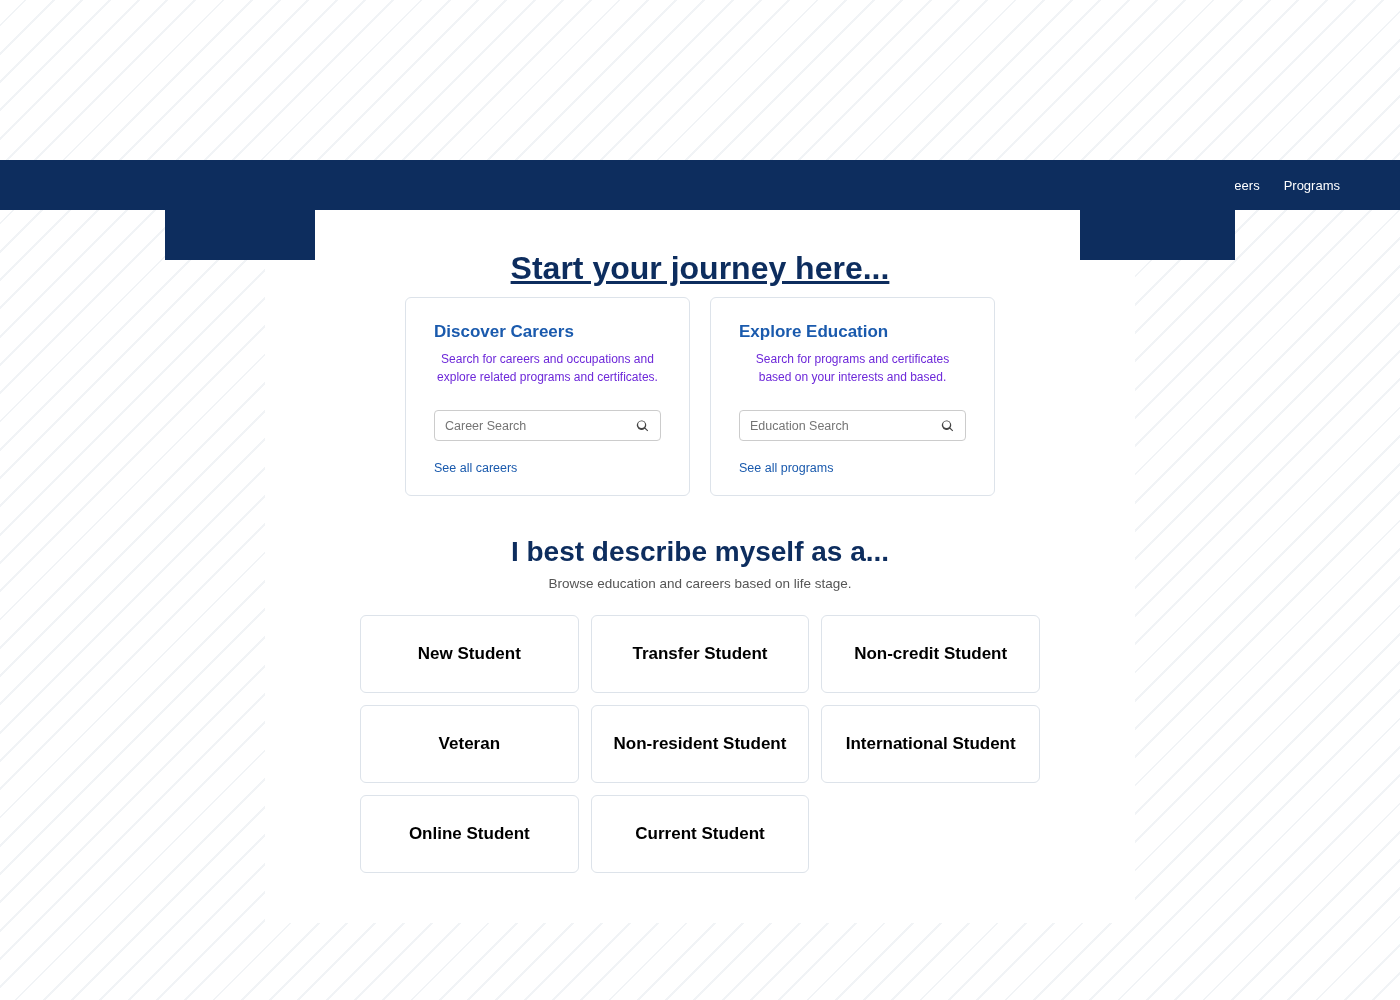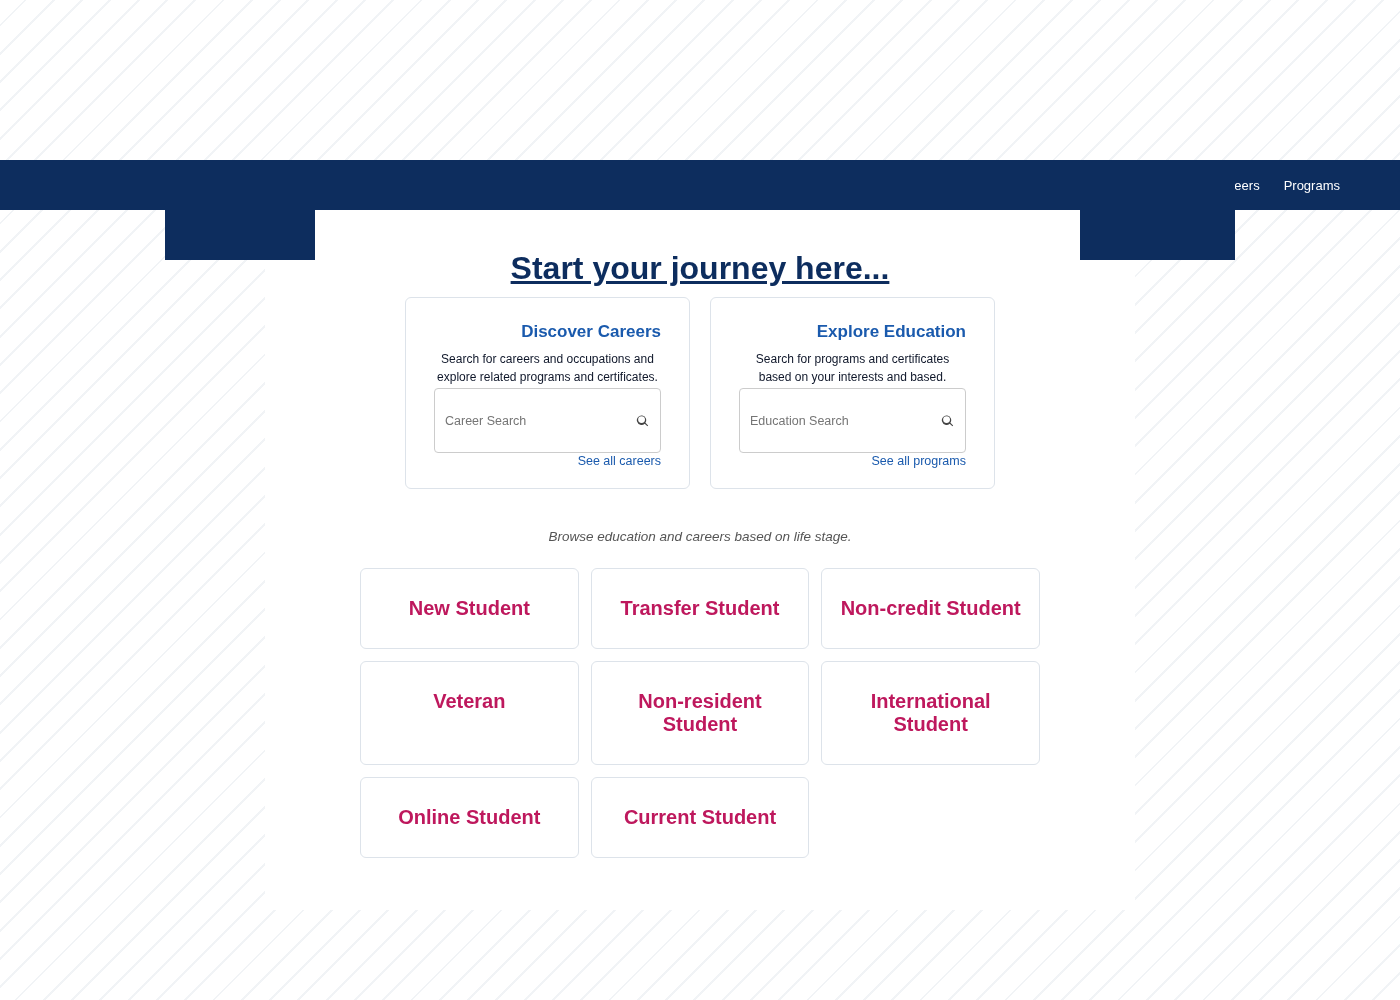--- a/index.html
+++ b/index.html
@@ -135,47 +135,47 @@
     }
 
     .search-card {
       background: white;
       border: 1px solid #dde3ea;
       border-radius: 6px;
       padding: 24px 28px 20px;
       width: 285px;
       display: flex;
       flex-direction: column;
-      align-items: flex-end;
+      align-items: flex-start;
     }
 
     .search-card-title {
       font-size: 17px;
       font-weight: 700;
       color: #1a5aad;
       text-align: center;
       margin-bottom: 8px;
     }
 
     .search-card-desc {
       font-size: 12px;
-      color: #0f172a;
-      text-align: center;
-      margin-bottom: 2px;
+      color: #6d28d9;
+      text-align: center;
+      margin-bottom: 24px;
       line-height: 1.5;
     }
 
     .search-input-wrapper {
       display: flex;
       align-items: center;
       border: 1px solid #ccc;
       border-radius: 4px;
       width: 100%;
-      padding: 24px 10px;
-      margin-bottom: 1px;
+      padding: 7px 10px;
+      margin-bottom: 20px;
       background: white;
     }
 
     .search-input {
       border: none;
       outline: none;
       flex: 1;
       font-size: 12.5px;
       color: #888;
       background: transparent;
@@ -215,44 +215,43 @@
       color: #0d2d5e;
       text-align: center;
       margin-bottom: 8px;
     }
 
     .life-stage-subtitle {
       font-size: 13.5px;
       color: #555;
       text-align: center;
       margin-bottom: 24px;
-      font-style: italic;
     }
 
     .student-grid {
       display: grid;
       grid-template-columns: repeat(3, 1fr);
       gap: 12px;
       width: 680px;
     }
 
     .student-card {
       border: 1px solid #dde3ea;
       border-radius: 6px;
       padding: 28px 16px;
       text-align: center;
       cursor: pointer;
       background: white;
       transition: background 0.15s;
     }
 
     .student-card-label {
-      font-size: 20px;
+      font-size: 17px;
       font-weight: 700;
-      color: #be185d;
+      color: #000000;
     }
   </style>
 </head>
 <body>
 
 <div class="bg-stripes"></div>
 
 <div class="page-wrapper">
 
   <div class="header-logo-area"></div>
@@ -296,20 +295,21 @@
               <path d="M21 20l-4.35-4.35A7.5 7.5 0 1 0 15.5 17L19.85 21.35 21 20zM10.5 16a5.5 5.5 0 1 1 0-11 5.5 5.5 0 0 1 0 11z"></path>
             </svg>
           </span>
         </div>
         <a class="see-all-link">See all programs</a>
       </div>
 
     </div>
 
     <div class="life-stage-section">
+      <h2 class="life-stage-title">I best describe myself as a...</h2>
       <p class="life-stage-subtitle">Browse education and careers based on life stage.</p>
 
       <div class="student-grid">
 
         <div class="student-card">
           <span class="student-card-label">New Student</span>
         </div>
         <div class="student-card">
           <span class="student-card-label">Transfer Student</span>
         </div>

